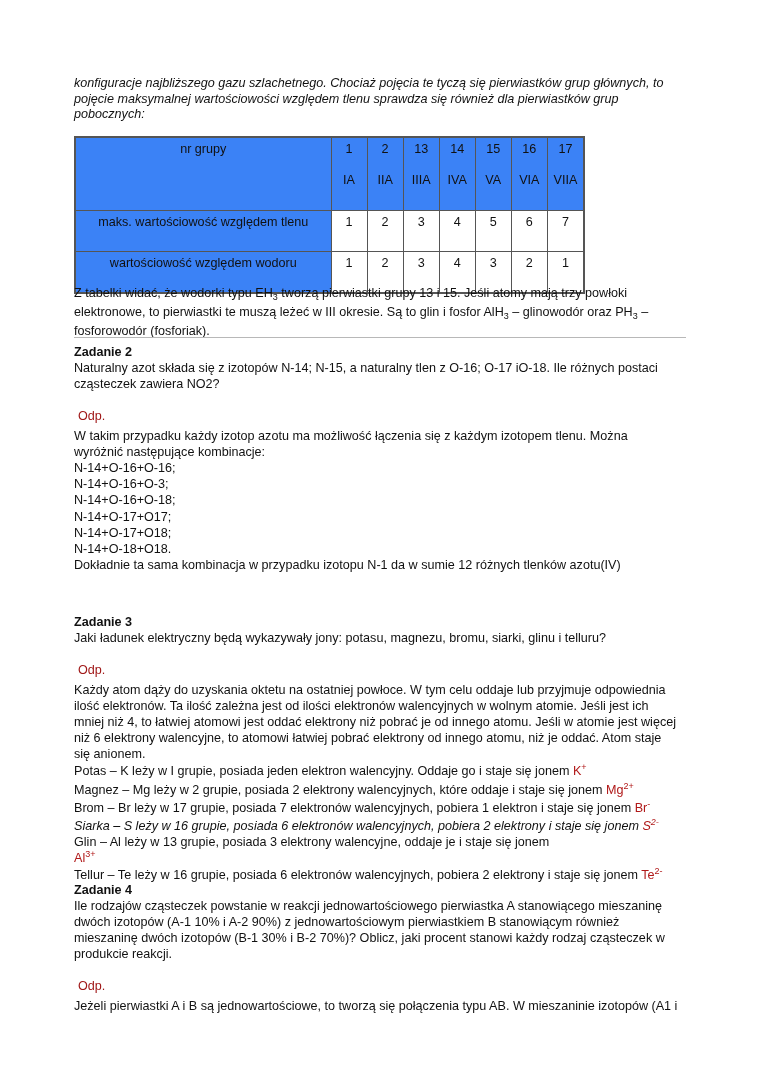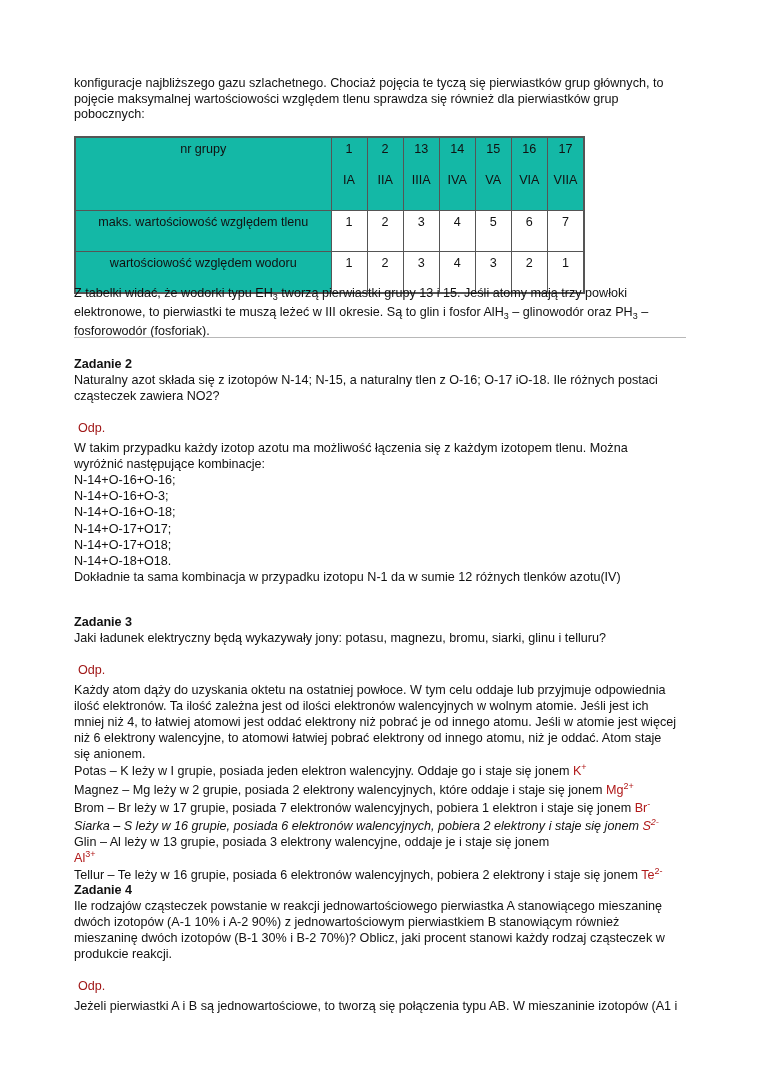--- a/index.html
+++ b/index.html
@@ -2,31 +2,31 @@
 <html><head>
   <meta charset="utf-8">
   <style>
     html, body { margin: 0; padding: 0; background: #ffffff; }
     body {
       width: 760px; height: 1075px; position: relative; overflow: hidden;
       font-family: "Liberation Sans", sans-serif; font-size: 12.6px; color: #111;
     }
     .page { position: absolute; left: 74px; top: 76px; width: 614px; }
     .p { margin: 0; line-height: 16px; }
-    .intro { margin: 0; line-height: 15.6px; }
+    .intro { margin: 0; line-height: 15.6px; font-style: italic; }
     table.grp {
       position: absolute; left: 74px; top: 136px;
       border-collapse: collapse; width: 511px;
       border: 2px solid #555;
     }
     table.grp td {
       border: 1px solid #555; text-align: center; vertical-align: top;
       font-size: 12.6px; padding: 0; height: 36px;
     }
-    table.grp td.hdr { background: #14b8a6; }
+    table.grp td.hdr { background: #3b82f6; }
     table.grp td.val { background: #ffffff; }
     table.grp td.label { width: 254px; padding-top: 4px; }
     table.grp td.num { width: 35px; padding-top: 4px; }
     table.grp tr.r0 td { height: 68px; }
     .num-top { display: block; }
     .num-bot { display: block; margin-top: 17px; }
     .after-table { position: absolute; left: 74px; top: 284px; width: 614px; line-height: 19px; }
     sub { font-size: 9px; vertical-align: -3px; line-height: 0; }
     sup { font-size: 9px; vertical-align: 5px; line-height: 0; }
     .sep { position: absolute; left: 74px; top: 337px; width: 612px; height: 0; border-top: 1px solid #b8b8b8; }
@@ -103,21 +103,21 @@
   </table>
 
 <div class="after-table">
   <div><span>Z tabelki widać, że wodorki typu EH</span><sub>3</sub><span> tworzą pierwiastki grupy 13 i 15. Jeśli atomy mają trzy powłoki</span></div>
   <div><span>elektronowe, to pierwiastki te muszą leżeć w III okresie. Są to glin i fosfor AlH</span><sub>3</sub><span> – glinowodór oraz PH</span><sub>3</sub><span> –</span></div>
   <div>fosforowodór (fosforiak).</div>
 </div>
 
 <div class="sep"></div>
 
-<div class="block" style="top:356px;">
+<div class="block" style="top:344px;">
   <p class="title">Zadanie 2</p>
   <p class="p">Naturalny azot składa się z izotopów N-14; N-15, a naturalny tlen z O-16; O-17 iO-18. Ile różnych postaci</p>
   <p class="p">cząsteczek zawiera NO2?</p>
   <p class="odp" style="margin-top:16px;">Odp.</p>
   <p class="p">W takim przypadku każdy izotop azotu ma możliwość łączenia się z każdym izotopem tlenu. Można</p>
   <p class="p">wyróżnić następujące kombinacje:</p>
   <p class="lst">N-14+O-16+O-16;</p>
   <p class="lst">N-14+O-16+O-3;</p>
   <p class="lst">N-14+O-16+O-18;</p>
   <p class="lst">N-14+O-17+O17;</p>

